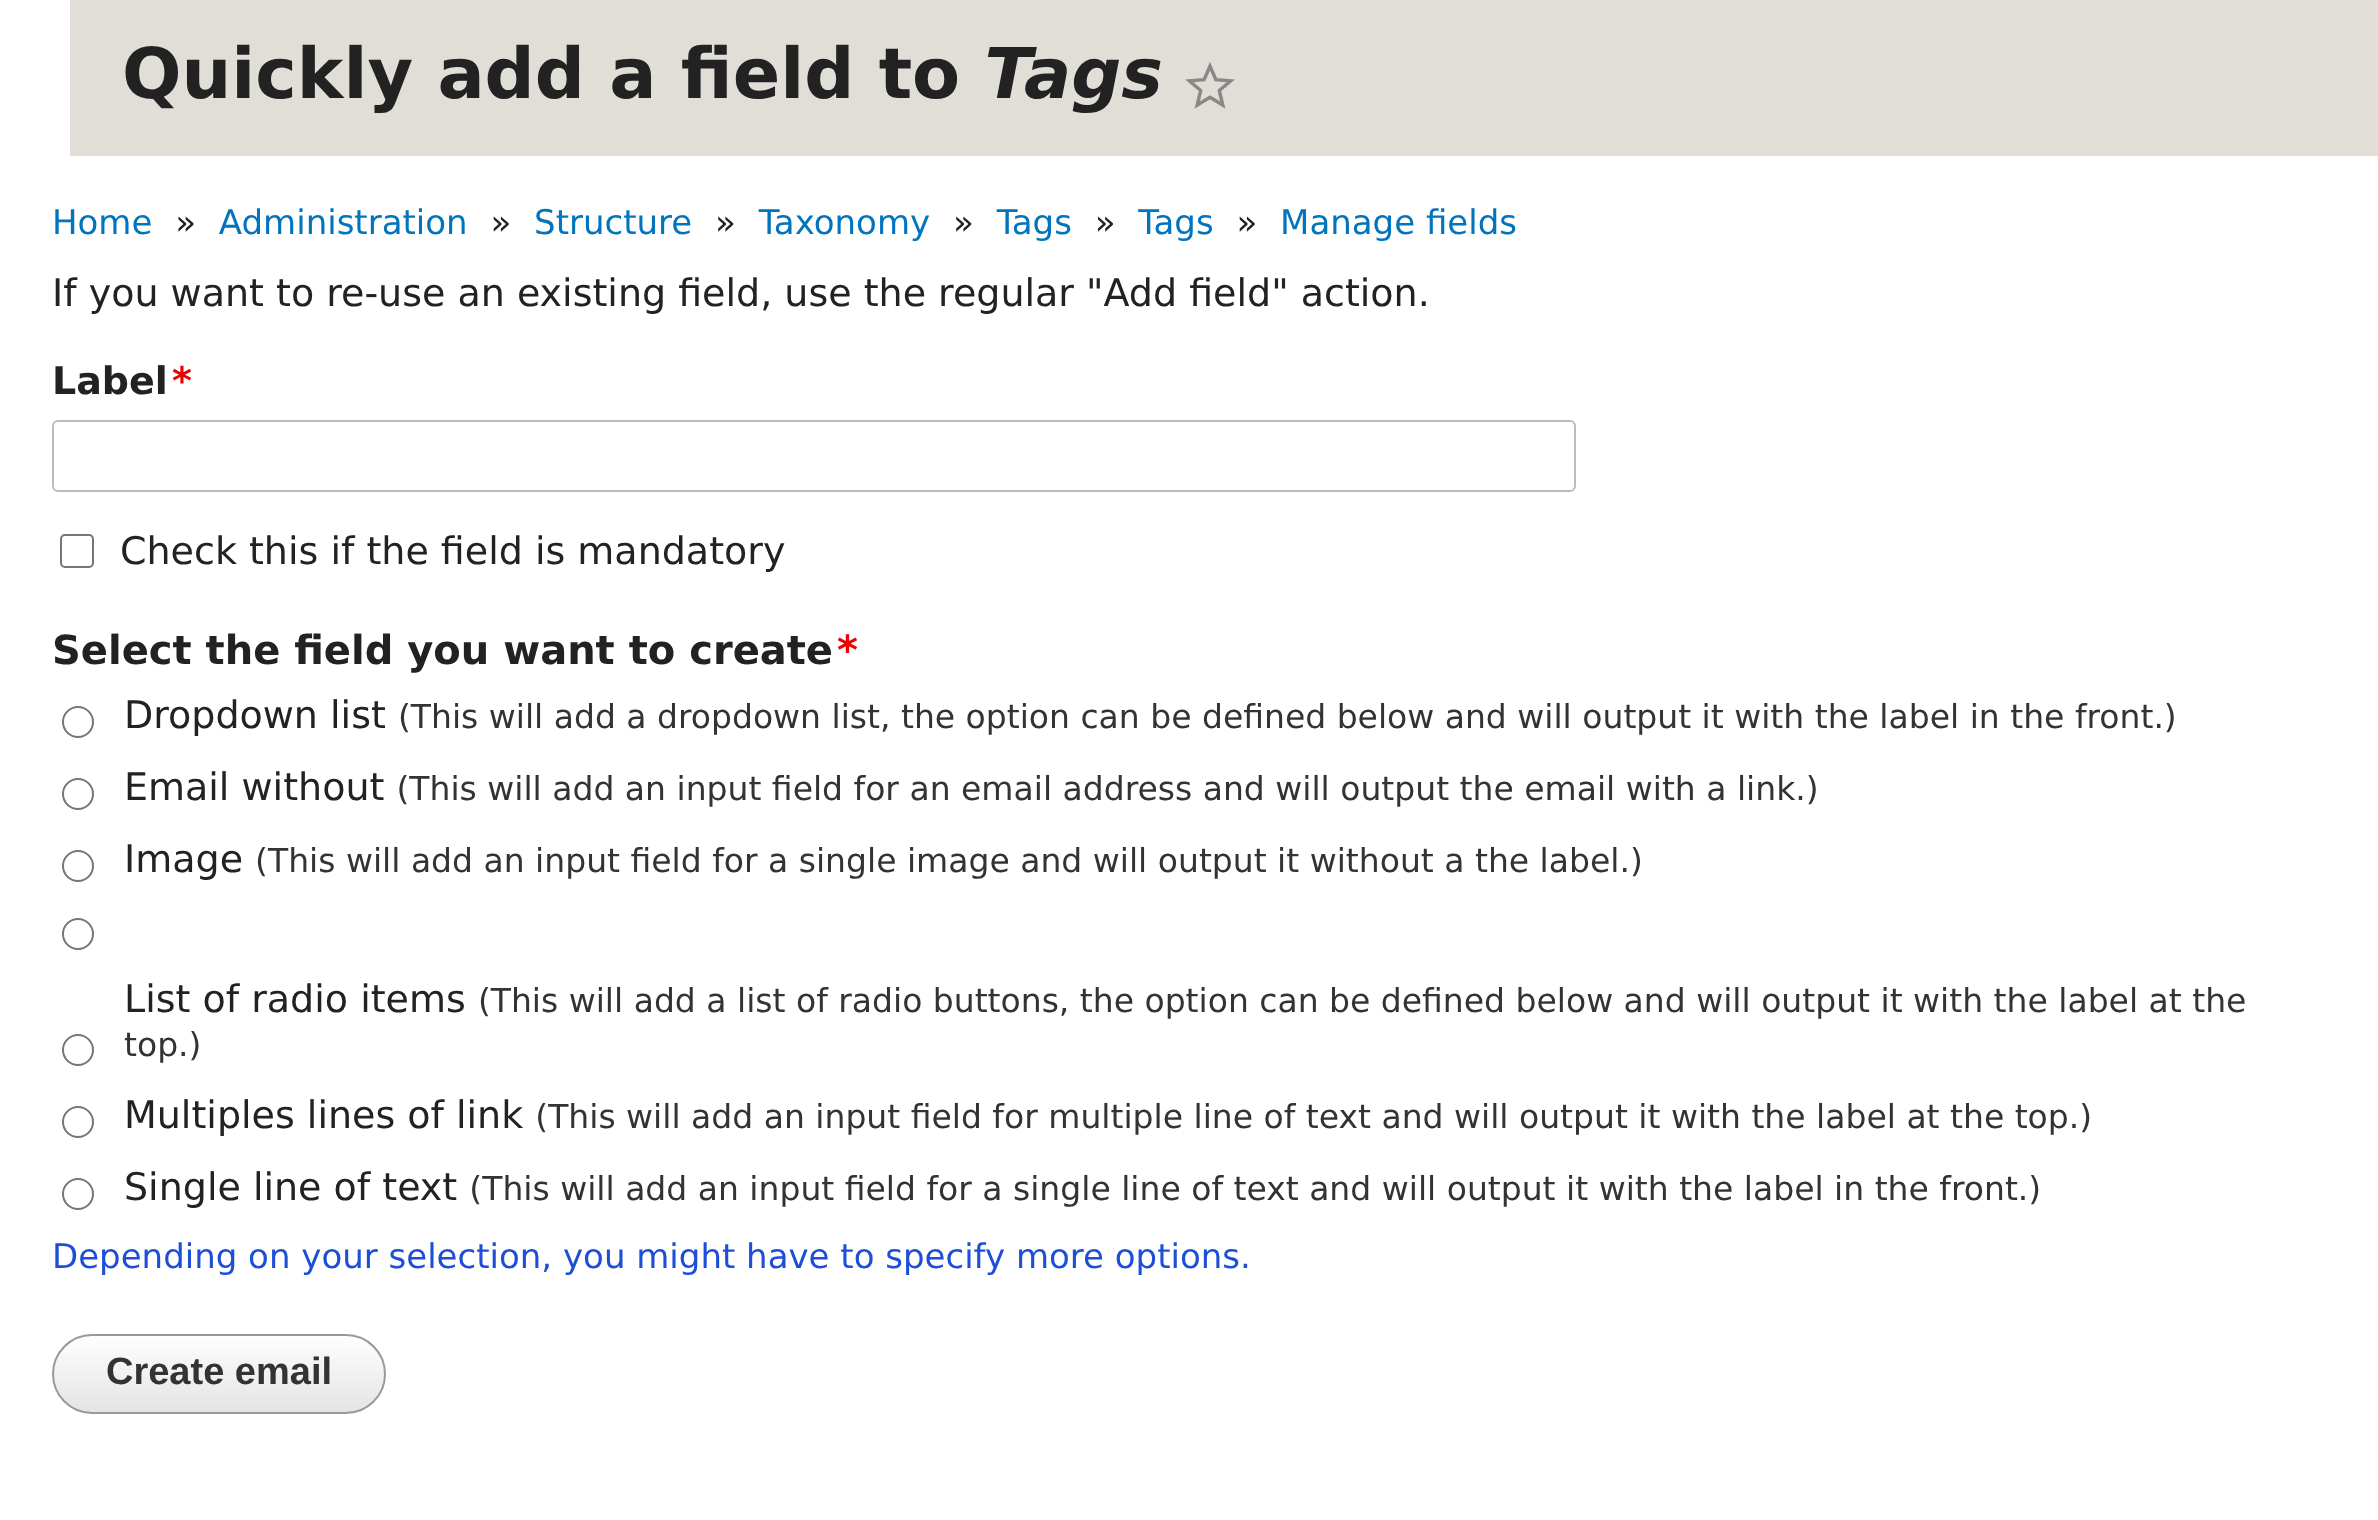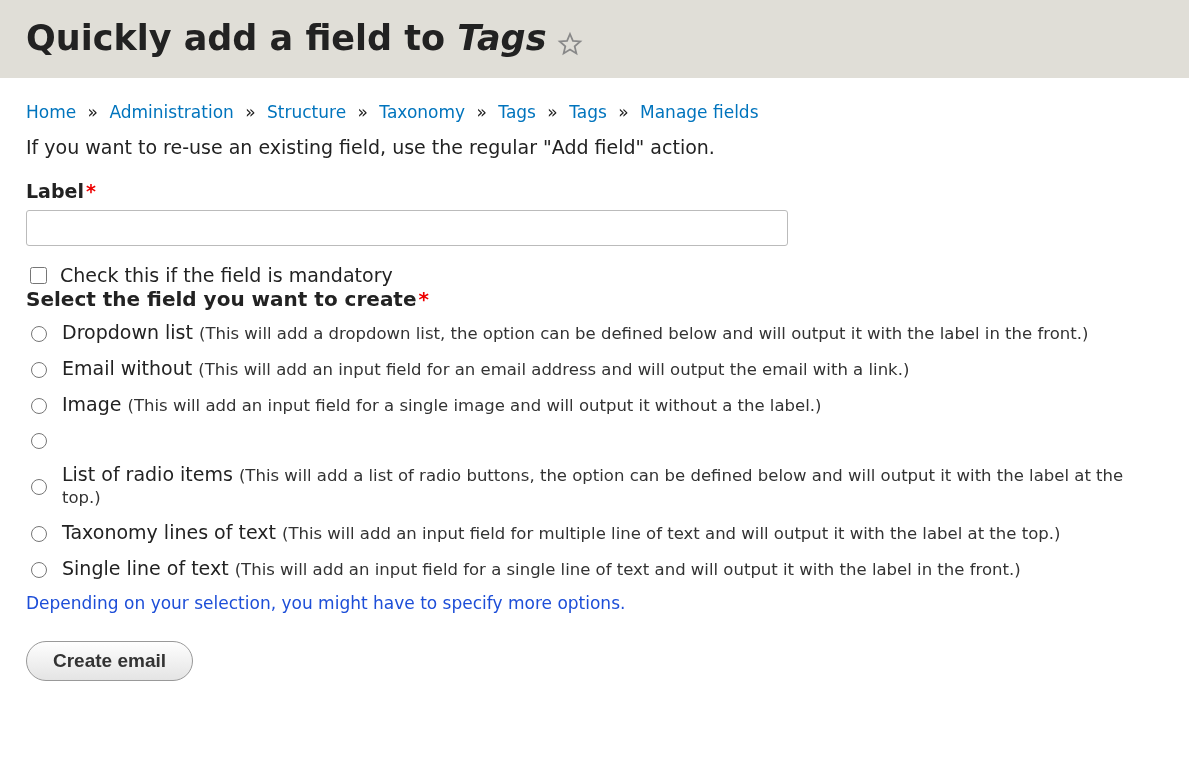--- a/index.html
+++ b/index.html
@@ -6,20 +6,21 @@
   body {
     margin: 0;
     font-family: "Lucida Grande", "DejaVu Sans", Verdana, sans-serif;
     font-size: 18px;
     color: #222;
     background: #fff;
   }
   .header-bar {
     background: #e0ded7;
     padding: 18px 26px 20px;
+    margin-left: 35px;
   }
   .page-title {
     font-size: 35px;
     font-weight: bold;
     margin: 0;
     display: flex;
     align-items: center;
     gap: 10px;
     color: #222;
   }
@@ -66,37 +67,39 @@
     width: 762px;
     height: 36px;
     border: 1px solid #bbb;
     border-radius: 3px;
     font-size: 17px;
     padding: 4px 8px;
     background: #fff;
   }
   .checkbox-row {
     display: flex;
+    align-items: center;
     gap: 10px;
     font-size: 19px;
+    margin-bottom: 26px;
   }
   .checkbox-row input[type=checkbox] {
     width: 17px;
     height: 17px;
     border-radius: 3px;
   }
   .fieldset-label {
     font-weight: bold;
     font-size: 20px;
     margin-bottom: 10px;
   }
   .radio-list { }
   .radio-item {
     display: flex;
-    align-items: center;
+    align-items: flex-end;
     gap: 12px;
     margin-bottom: 14px;
     font-size: 19px;
   }
   .radio-item input[type=radio] {
     width: 16px;
     height: 16px;
     margin-top: 4px;
     flex-shrink: 0;
   }
@@ -175,21 +178,21 @@
         </label>
         <label class="radio-item">
           <input type="radio" name="field_type" style="">
         </label>
         <label class="radio-item">
           <input type="radio" name="field_type" style="">
           <span><span class="opt-label">List of radio items </span><span class="opt-desc">(This will add a list of radio buttons, the option can be defined below and will output it with the label at the top.)</span></span>
         </label>
         <label class="radio-item">
           <input type="radio" name="field_type" style="">
-          <span><span class="opt-label">Taxonomy lines of text </span><span class="opt-desc">(This will add an input field for multiple line of text and will output it with the label at the top.)</span></span>
+          <span><span class="opt-label">Multiples lines of link </span><span class="opt-desc">(This will add an input field for multiple line of text and will output it with the label at the top.)</span></span>
         </label>
         <label class="radio-item">
           <input type="radio" name="field_type" style="">
           <span><span class="opt-label">Single line of text </span><span class="opt-desc">(This will add an input field for a single line of text and will output it with the label in the front.)</span></span>
         </label>
       </div>
     <div class="help-text">Depending on your selection, you might have to specify more options.</div>
   </div>
 
   <button class="submit-button">Create email</button>

